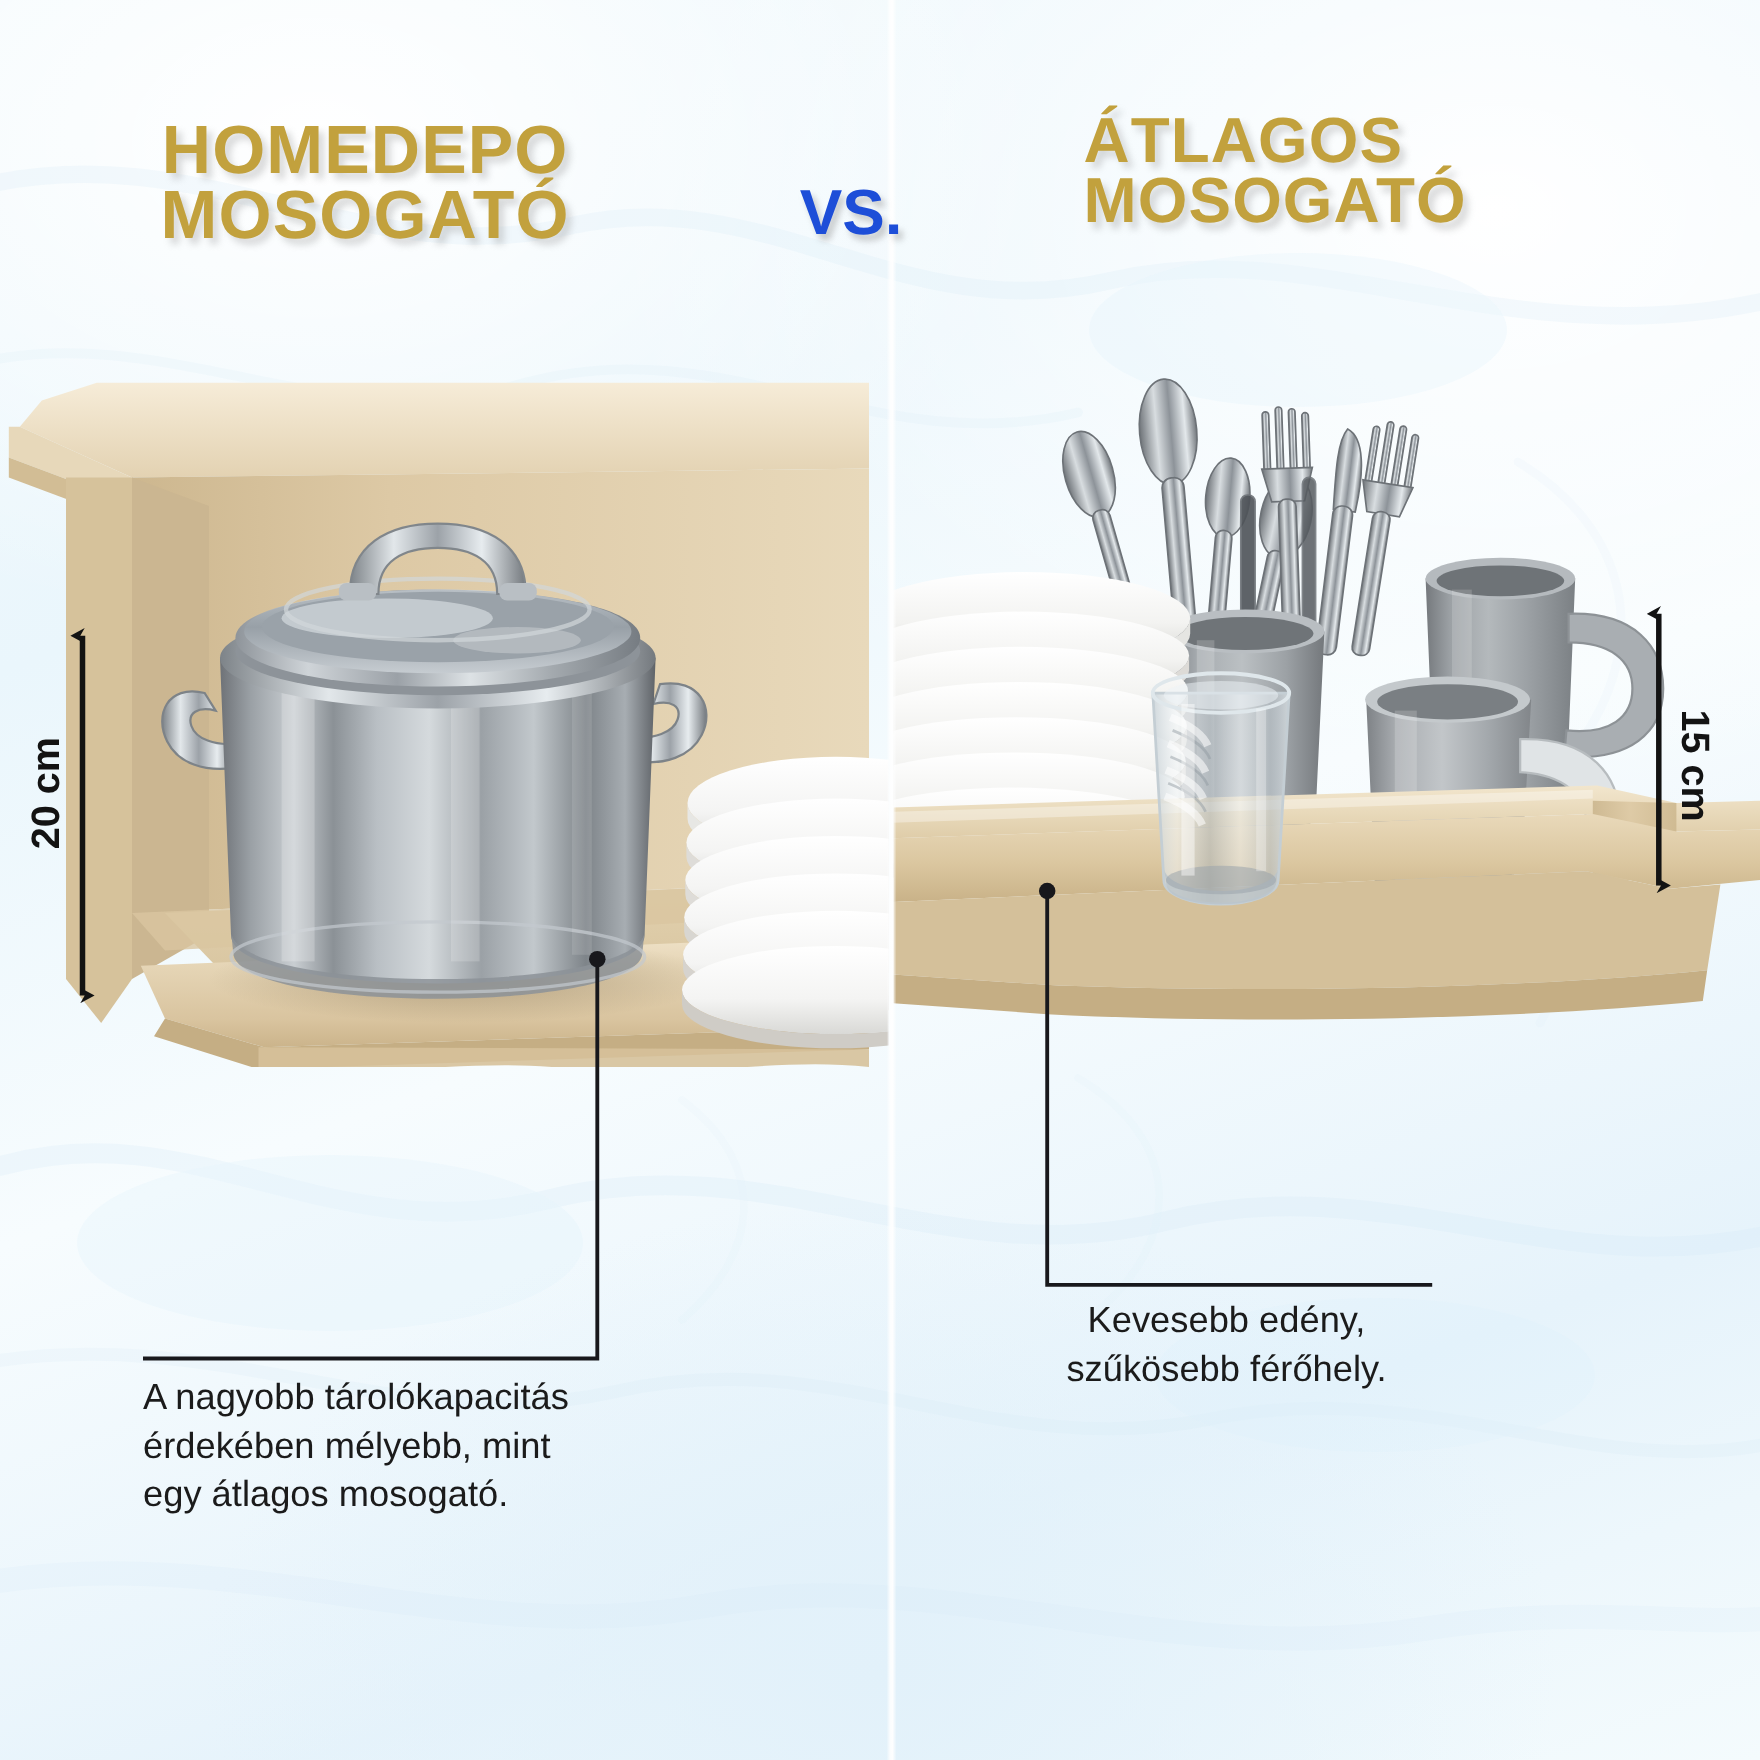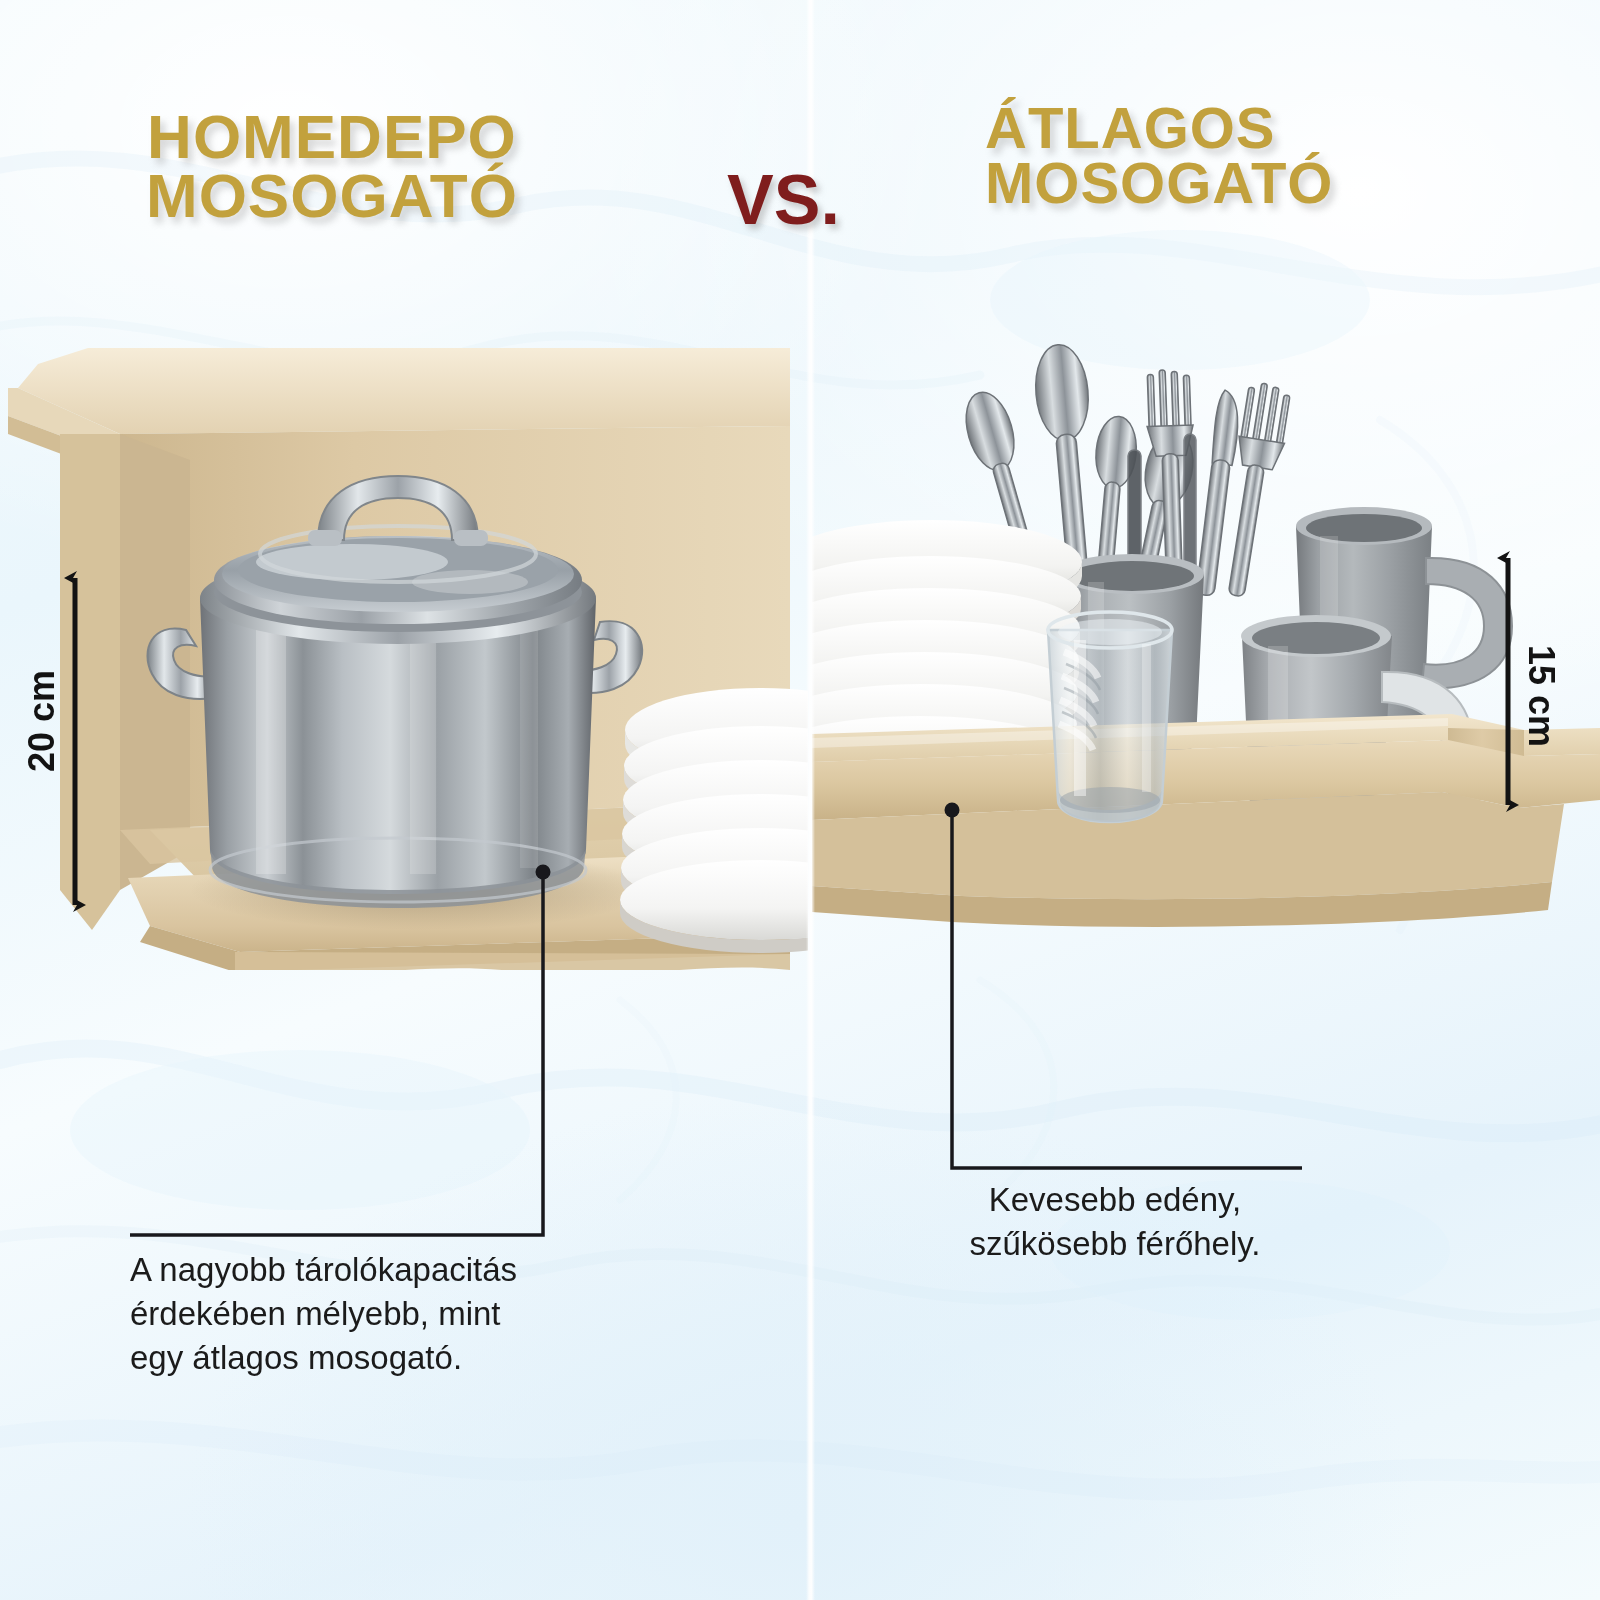--- a/index.html
+++ b/index.html
@@ -30,21 +30,21 @@
     letter-spacing:1px;
     line-height:.95;
     color:#c2a13d;
     text-shadow:5px 6px 7px rgba(140,140,140,.33);
     white-space:pre-line;
   }
   #title-left  { left:146px; top:108px; font-size:62px; text-align:center; }
   #title-right { left:985px; top:100px; font-size:58px; text-align:left; }
   #vs {
     position:absolute; left:727px; top:160px;
-    font-size:70px; font-weight:bold; color:#7f1d1d;
+    font-size:58px; font-weight:bold; color:#1d4ed8;
     text-shadow:4px 5px 6px rgba(130,130,130,.4);
     letter-spacing:0px;
   }
 
   
   .dim-label {
     position:absolute;
     font-size:36px; font-weight:bold; color:#131313;
     white-space:nowrap;
   }

